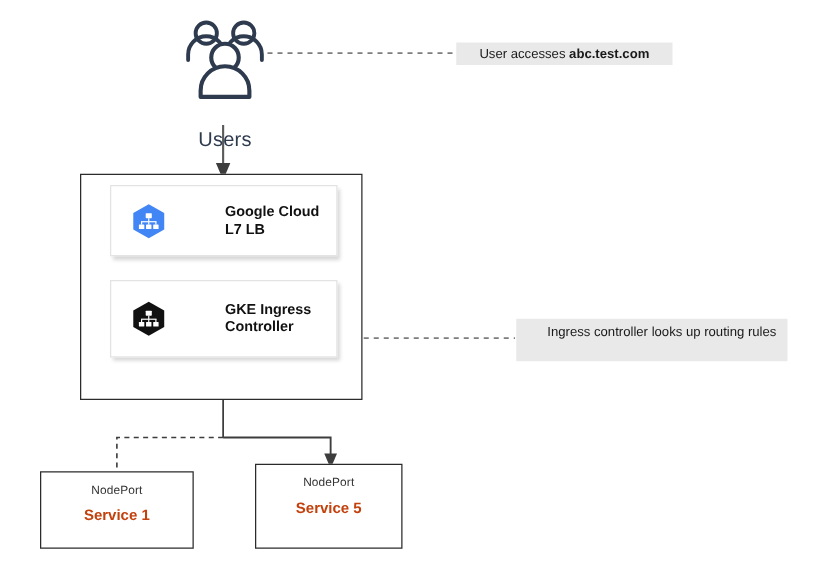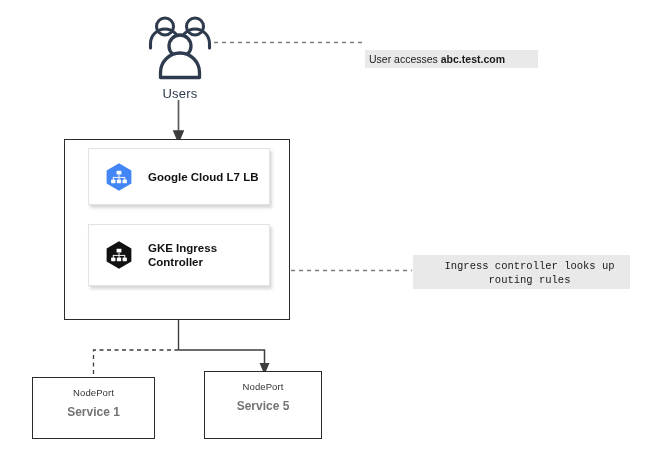--- a/index.html
+++ b/index.html
@@ -28,24 +28,24 @@
   #users-icon {
     position: absolute;
     left: 143px;
     top: 14px;
     width: 74px;
     height: 70px;
   }
   #users-label {
     position: absolute;
     left: 128px;
-    top: 86px;
+    top: 104px;
     width: 104px;
     text-align: center;
-    font-size: 13px;
+    font-size: 16px;
     color: #2e3a4d;
     letter-spacing: .2px;
   }
 
   
   #cluster-box {
     position: absolute;
     left: 64px;
     top: 139px;
     width: 226px;
@@ -56,20 +56,21 @@
   }
 
   .card {
     position: absolute;
     background: #ffffff;
     border: 1px solid #e3e3e3;
     box-sizing: border-box;
     box-shadow: 2px 3px 3px rgba(0,0,0,0.16);
     display: flex;
     align-items: center;
+    gap: 32px;
   }
   #card-lb  { left: 88px; top: 148px; width: 182px; height: 57px; }
   #card-gke { left: 88px; top: 224px; width: 182px; height: 62px; }
 
   .card-icon {
     width: 30px;
     height: 30px;
     margin-left: 15px;
     flex: 0 0 auto;
   }
@@ -95,51 +96,50 @@
 
   .svc-sub {
     font-size: 9.5px;
     color: #333333;
     margin-top: 9px;
     letter-spacing: .1px;
   }
   .svc-title {
     font-size: 12px;
     font-weight: bold;
-    color: #737373;
+    color: #c2410c;
     margin-top: 7px;
   }
 
   
   .callout {
     position: absolute;
     background: #e9e9e9;
     color: #1a1a1a;
     font-size: 10.5px;
     line-height: 14px;
     box-sizing: border-box;
   }
   #callout-user {
     left: 365px;
-    top: 50px;
+    top: 34px;
     width: 173px;
     height: 18px;
     padding: 2px 4px 0 4px;
-    text-align: left;
+    text-align: center;
     white-space: nowrap;
   }
   #callout-user b { font-weight: bold; }
   #callout-ingress {
     left: 413px;
     top: 255px;
     width: 217px;
     height: 34px;
     padding: 4px 6px 0 22px;
     text-align: center;
-    font-family: Liberation Mono, monospace;
   }
 </style>
 </head>
 <body>
 
 <div id="canvas">
 
   <svg id="wires" viewBox="0 0 657 459" width="657" height="459">
     <defs>
       <marker id="arrowDark" markerWidth="9" markerHeight="9" refX="4.2" refY="4" orient="auto" markerUnits="strokeWidth">

